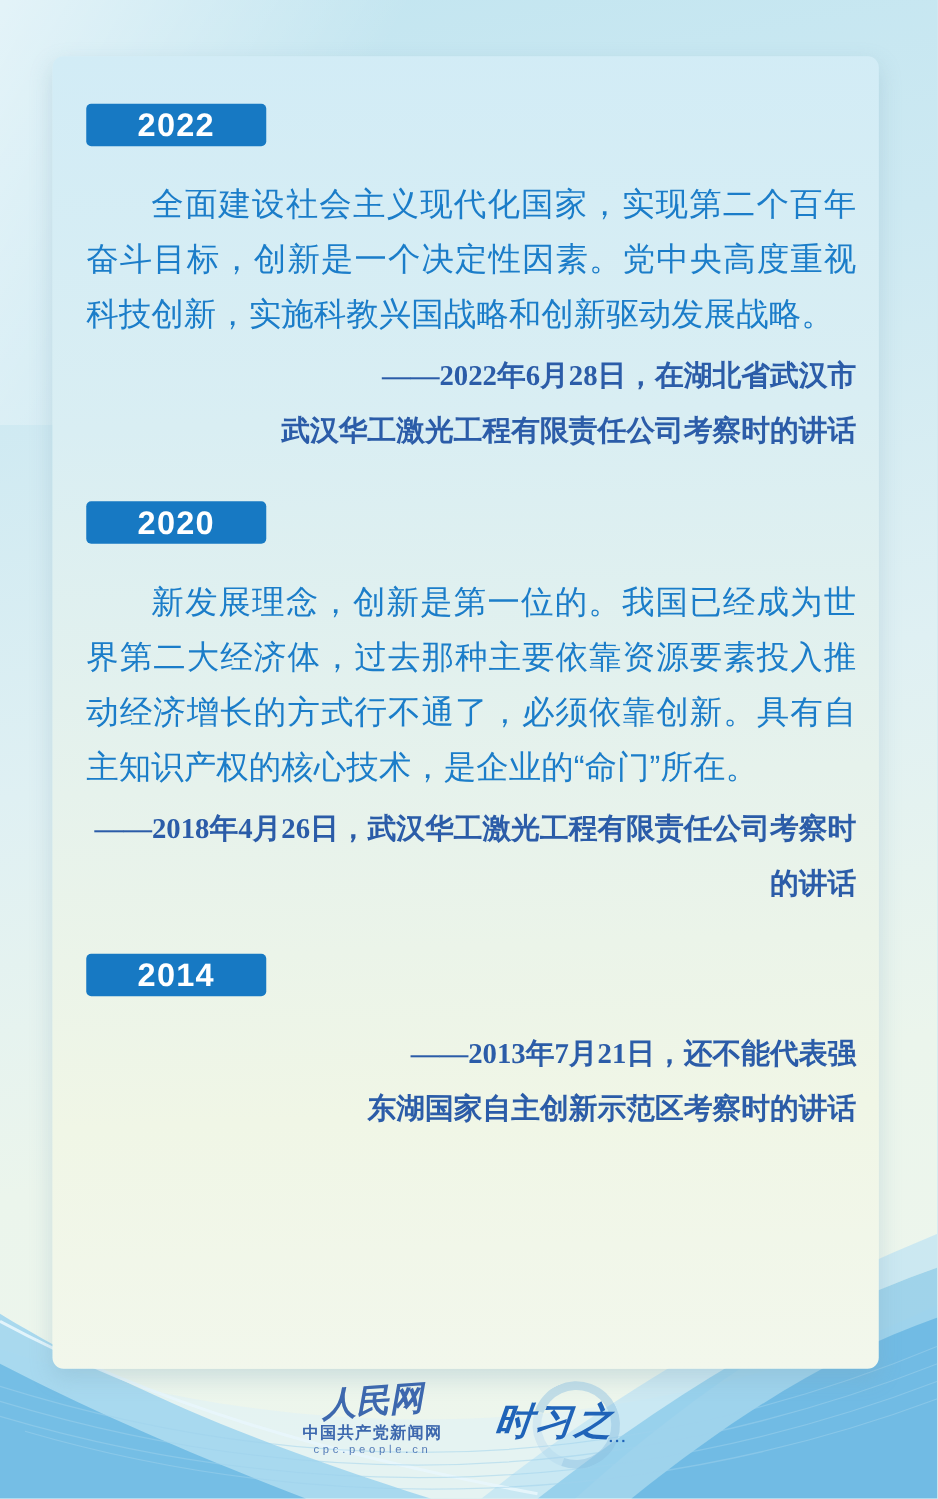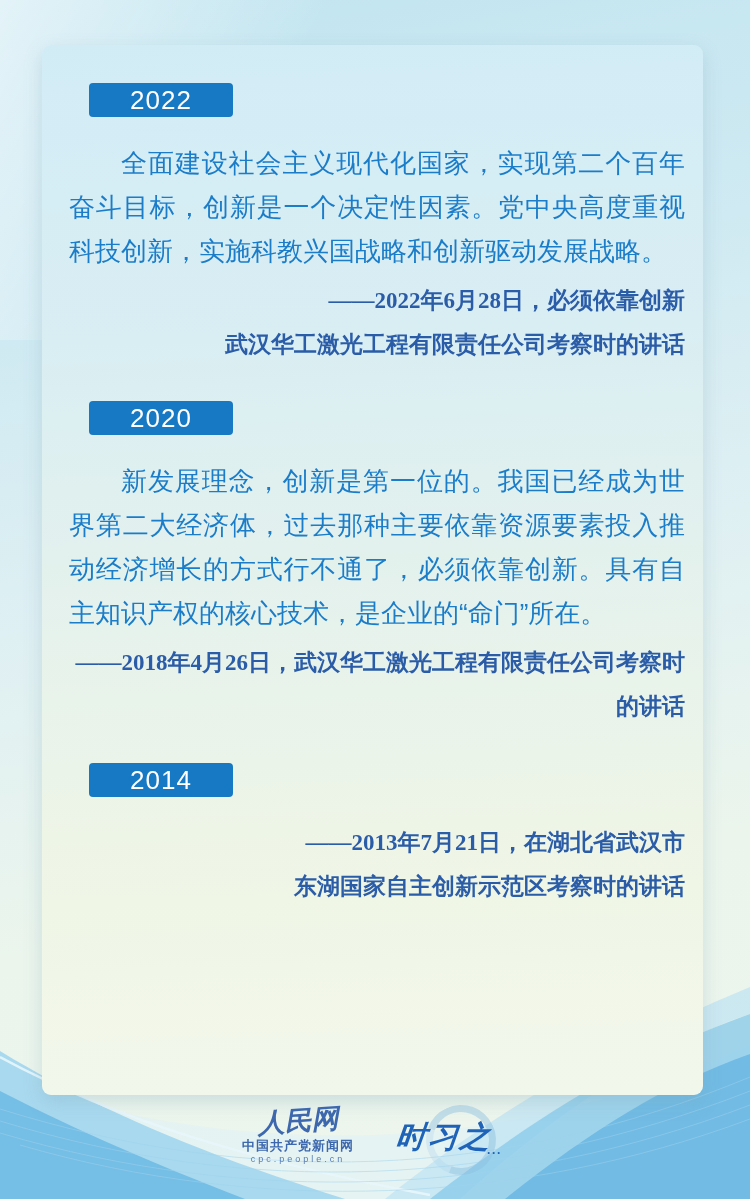--- a/index.html
+++ b/index.html
@@ -15,23 +15,23 @@
   .waves{position:absolute;left:0;bottom:0;width:750px;height:240px;}
   .card{
     position:absolute;left:42px;top:45px;width:661px;height:1050px;
     border-radius:9px;box-sizing:border-box;
     padding:38px 18px 0 27px;
     background:linear-gradient(178deg,#d2ecf6 0%,#d9eef3 28%,#e6f2ec 55%,#f0f6e6 80%,#f2f7ec 100%);
     box-shadow:0 7px 18px rgba(125,165,185,.30);
   }
   .section{margin-bottom:34px;}
   .year-badge{
-    display:inline-block;margin:0 0 24px 20px;width:144px;height:34px;line-height:34px;
+    display:inline-block;margin:0 0 24px 0;width:144px;height:34px;line-height:34px;
     background:var(--badge_bg);color:var(--badge_text);
-    font-size:26px;font-weight:400;text-align:center;letter-spacing:1px;
+    font-size:26px;font-weight:700;text-align:center;letter-spacing:1px;
     border-radius:4px;font-family:"Liberation Sans",sans-serif;
   }
   .quote{
     width:616px;margin:0 0 6px 0;
     color:var(--quote_text);font-size:26px;line-height:44px;font-weight:400;
     text-align:justify;text-justify:inter-ideograph;text-indent:2em;
     font-family:"Liberation Sans",sans-serif;
     word-break:break-all;
   }
   .attribution{
@@ -94,37 +94,37 @@
       <path d="M20,186 C260,256 520,246 750,160"></path>
     </g>
   </svg>
 
   <div class="card">
 
     <div class="section">
       <div class="year-badge">2022</div>
       <p class="quote">全面建设社会主义现代化国家，实现第二个百年奋斗目标，创新是一个决定性因素。党中央高度重视科技创新，实施科教兴国战略和创新驱动发展战略。</p>
       <div class="attribution">
-        <div>——2022年6月28日，必须依靠创新</div>
+        <div>——2022年6月28日，在湖北省武汉市</div>
         <div>武汉华工激光工程有限责任公司考察时的讲话</div>
       </div>
     </div>
 
     <div class="section">
       <div class="year-badge">2020</div>
       <p class="quote">新发展理念，创新是第一位的。我国已经成为世界第二大经济体，过去那种主要依靠资源要素投入推动经济增长的方式行不通了，必须依靠创新。具有自主知识产权的核心技术，是企业的“命门”所在。</p>
       <div class="attribution">
         <div>——2018年4月26日，武汉华工激光工程有限责任公司考察时的讲话</div>
       </div>
     </div>
 
     <div class="section">
       <div class="year-badge">2014</div>
       <div class="attribution">
-        <div>——2013年7月21日，在湖北省武汉市</div>
+        <div>——2013年7月21日，还不能代表强</div>
         <div>东湖国家自主创新示范区考察时的讲话</div>
       </div>
     </div>
 
   </div>
 
   <div class="footer">
     <div class="people-logo">
       <span class="pl-script">人民网</span>
       <span class="pl-name">中国共产党新闻网</span>

